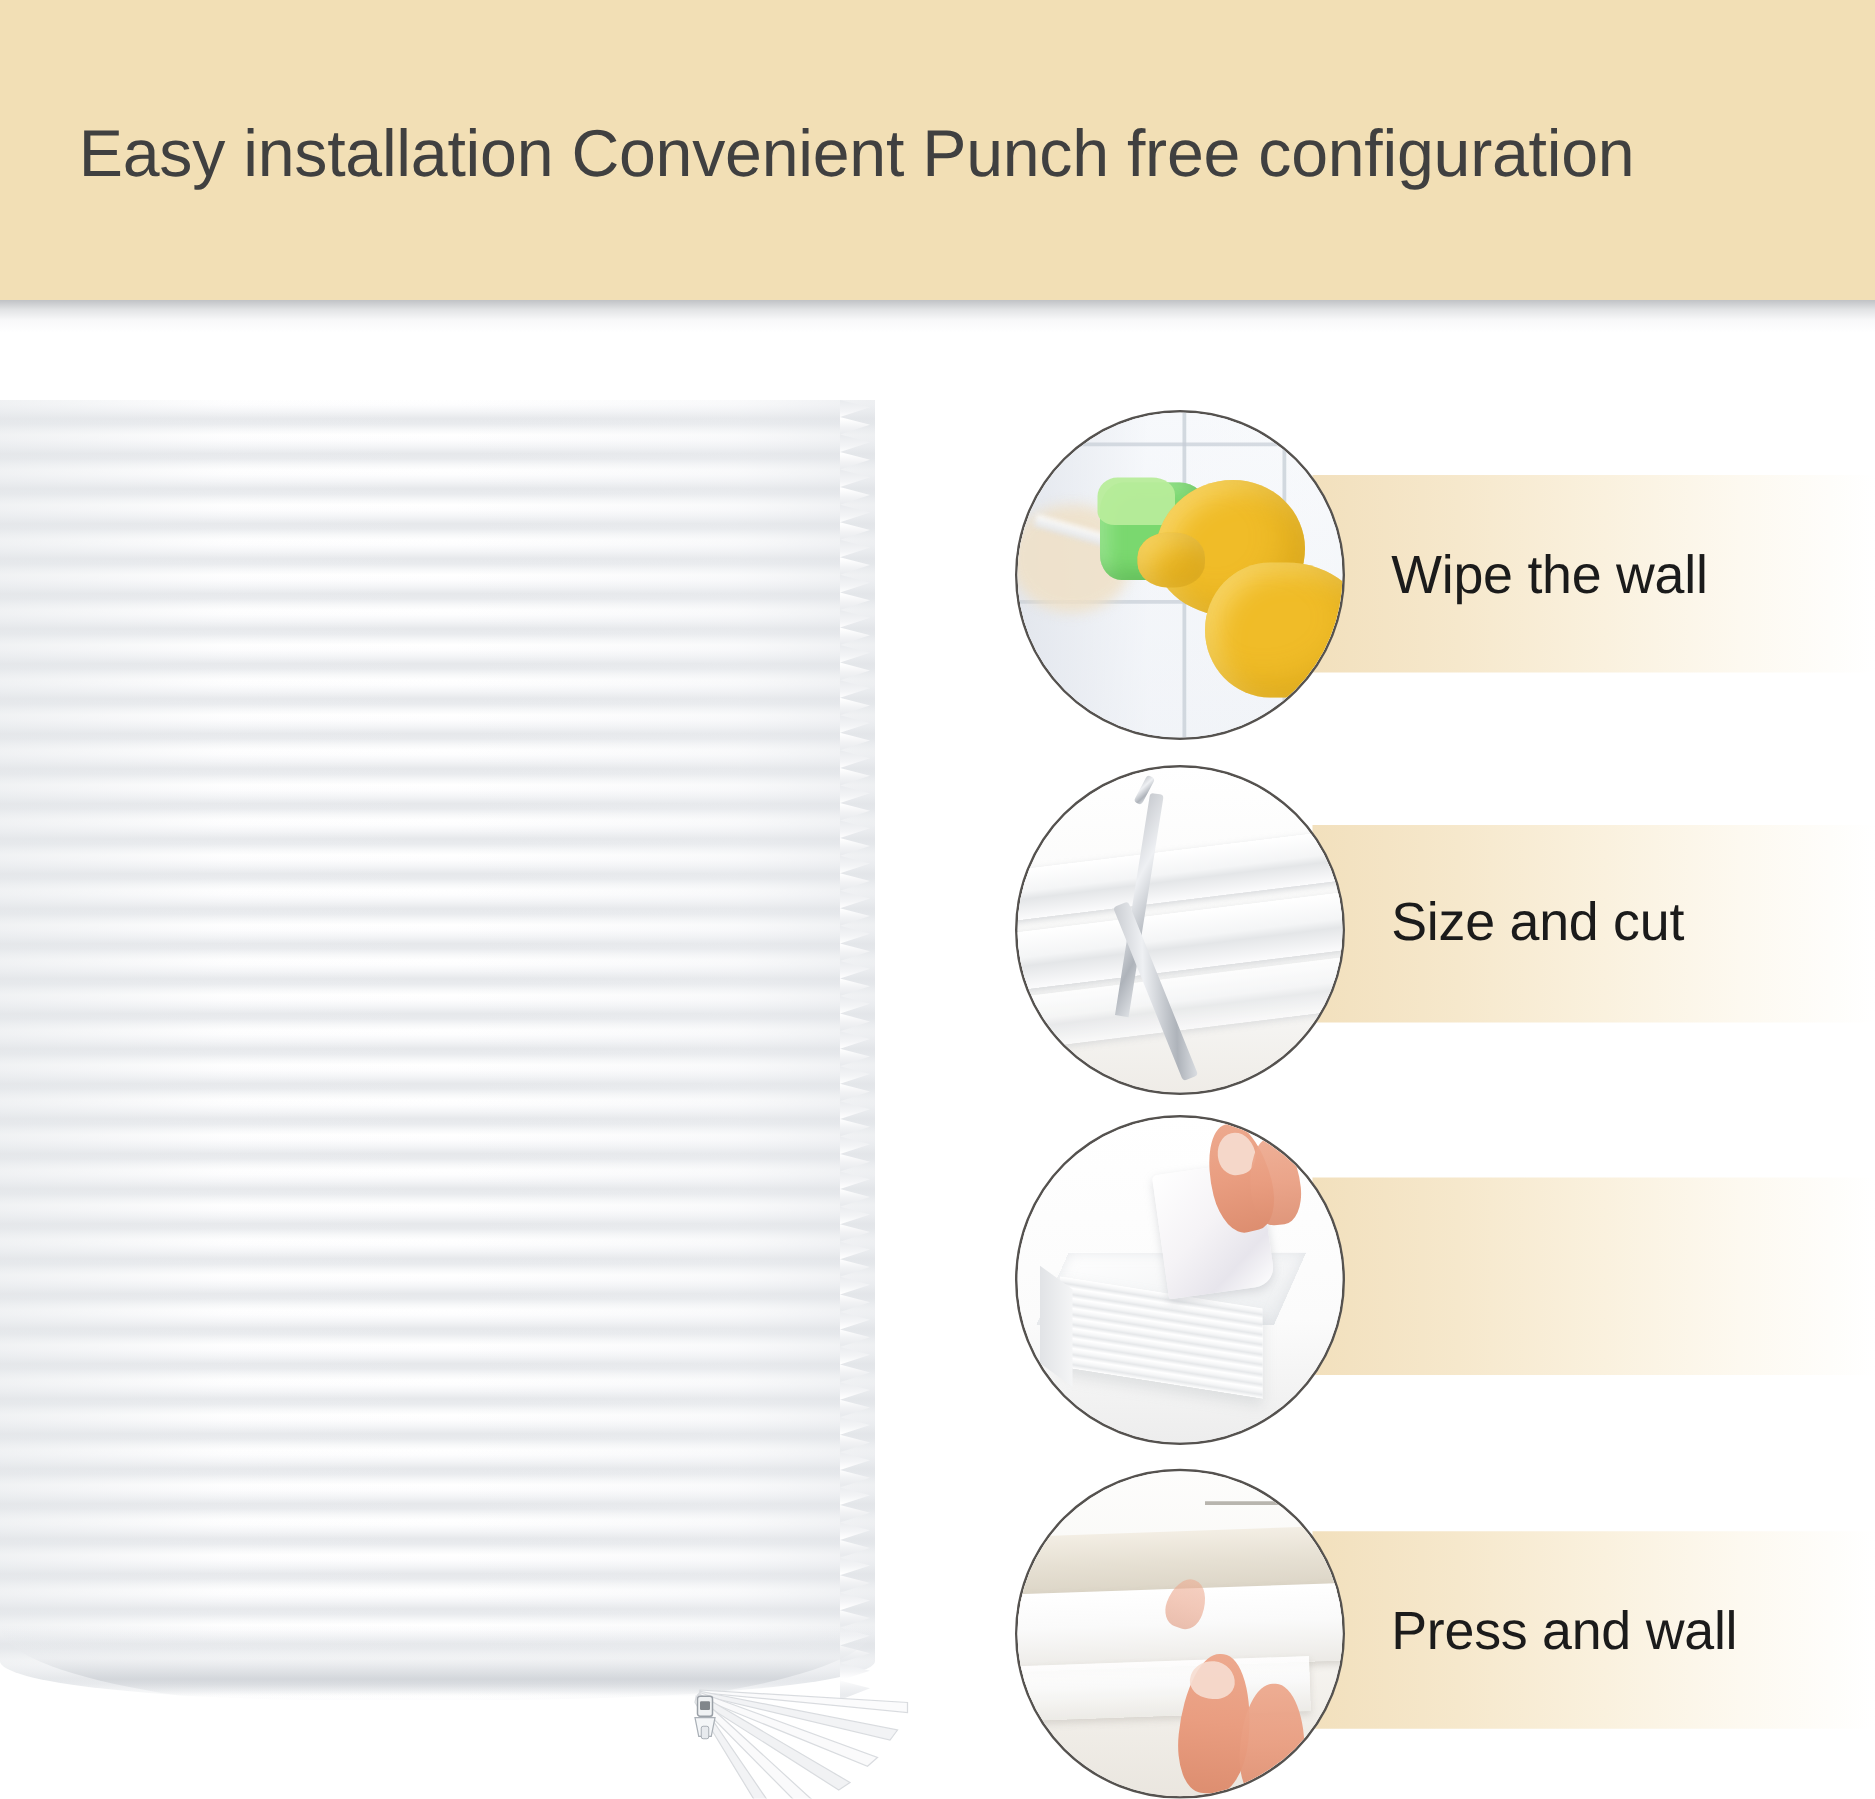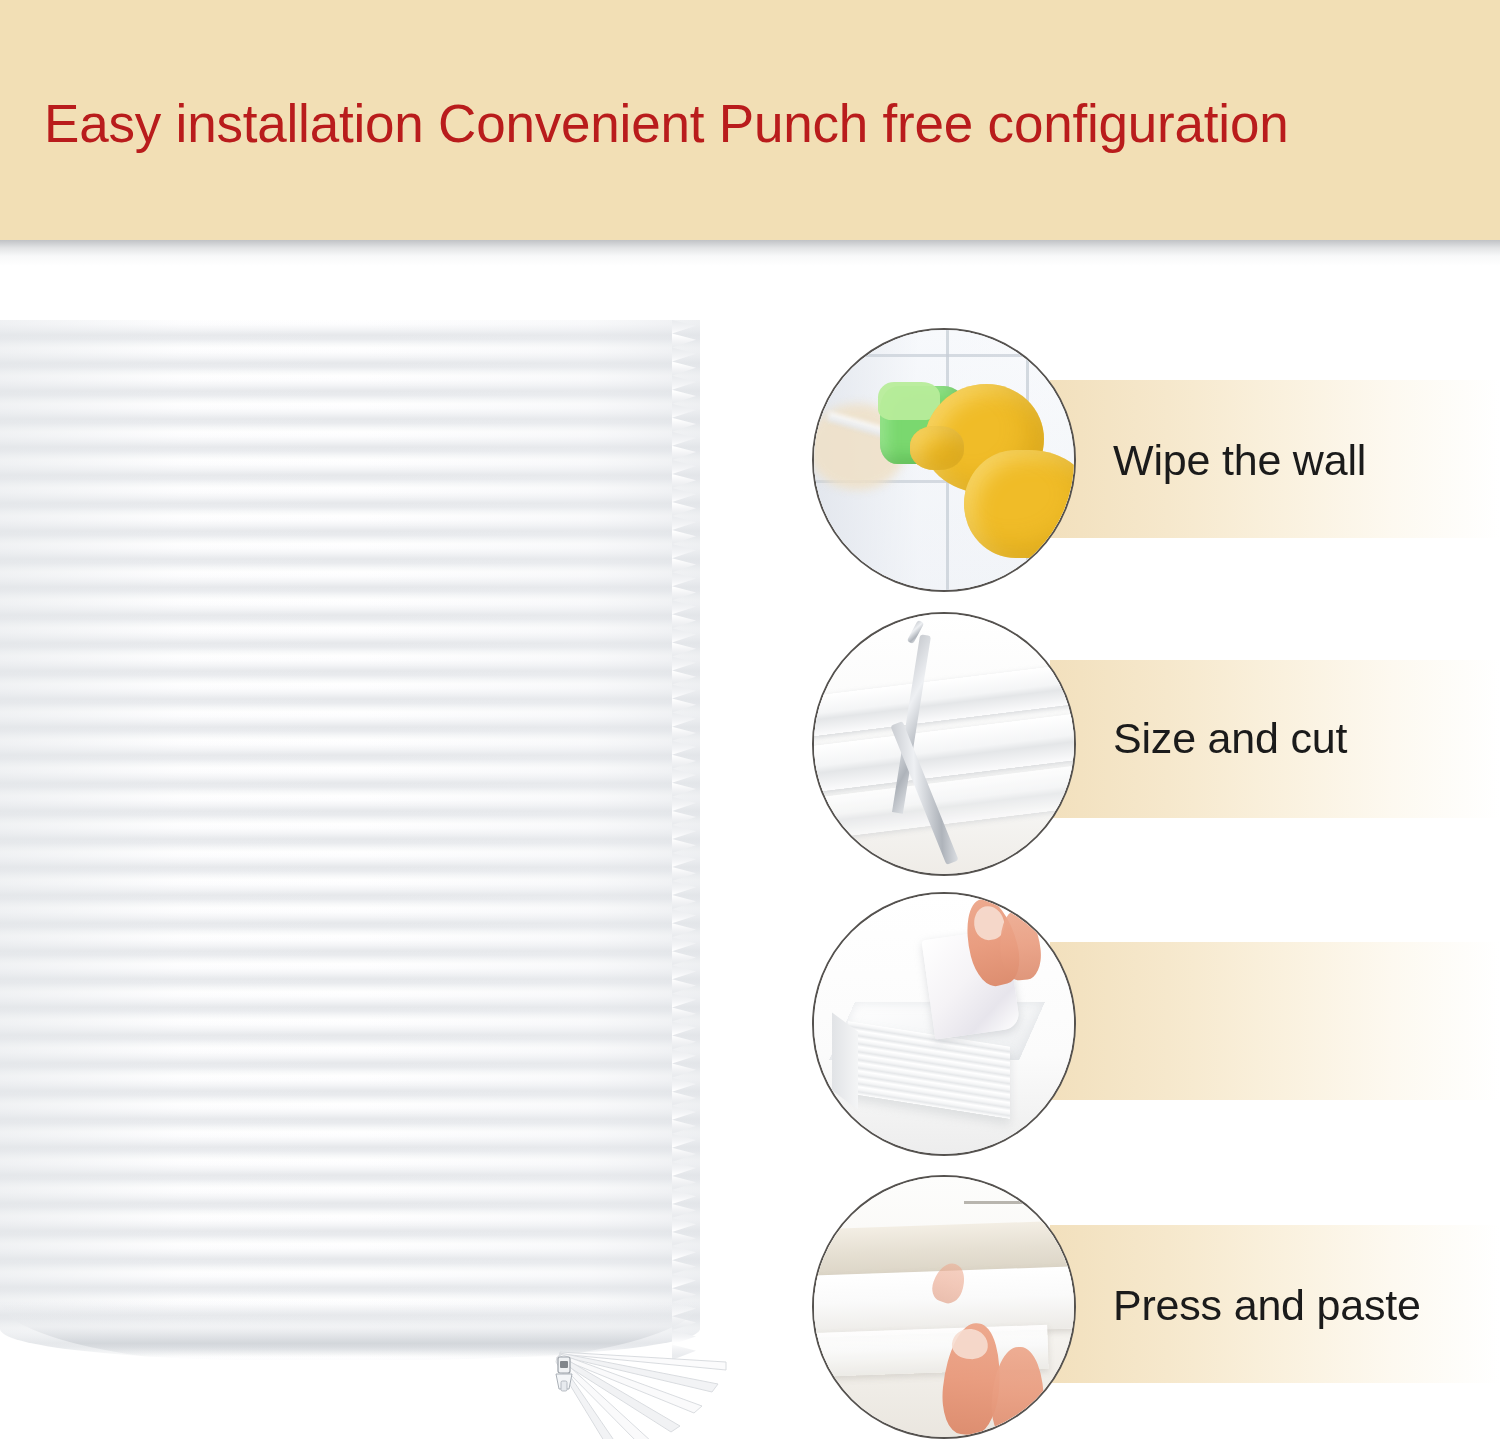--- a/index.html
+++ b/index.html
@@ -22,27 +22,27 @@
   #header-banner {
     position: absolute;
     left: 0;
     top: 0;
     width: 1500px;
     height: 240px;
     background: #f2dfb5;
   }
   #header-title {
     position: absolute;
-    left: 44px;
+    left: 63px;
     top: 96px;
     width: 1410px;
     font-size: 53px;
     line-height: 1.05;
     letter-spacing: -0.2px;
-    color: #b91c1c;
+    color: #404040;
     white-space: nowrap;
   }
   #header-shadow {
     position: absolute;
     left: 0;
     top: 240px;
     width: 1500px;
     height: 26px;
     background: linear-gradient(to bottom,
                 rgba(130,134,140,0.50) 0%,
@@ -424,16 +424,16 @@
       <div class="press-bg"></div>
       <div class="rail-rod" style="left:150px;top:24px;width:70px"></div>
       <div class="rail" style="left:-6px;top:48px;width:270px;height:54px;transform:rotate(-2deg)"></div>
       <div class="rail-face" style="left:-6px;top:94px;width:270px;height:62px;transform:rotate(-2deg)"></div>
       <div class="rail-face" style="left:-6px;top:152px;width:240px;height:44px;transform:rotate(-2deg);opacity:0.9"></div>
       <div class="finger" style="left:130px;top:146px;width:56px;height:112px;transform:rotate(6deg)"></div>
       <div class="fingernail" style="left:138px;top:152px;width:36px;height:30px;transform:rotate(6deg)"></div>
       <div class="finger" style="left:178px;top:170px;width:52px;height:96px;transform:rotate(2deg);opacity:0.95"></div>
       <div class="finger" style="left:120px;top:86px;width:30px;height:40px;transform:rotate(20deg);opacity:0.55"></div>
     </div>
-    <div class="step-label" style="top:106px">Press and paste</div>
+    <div class="step-label" style="top:106px">Press and wall</div>
   </div>
 
 </div>
 
 </body></html>

